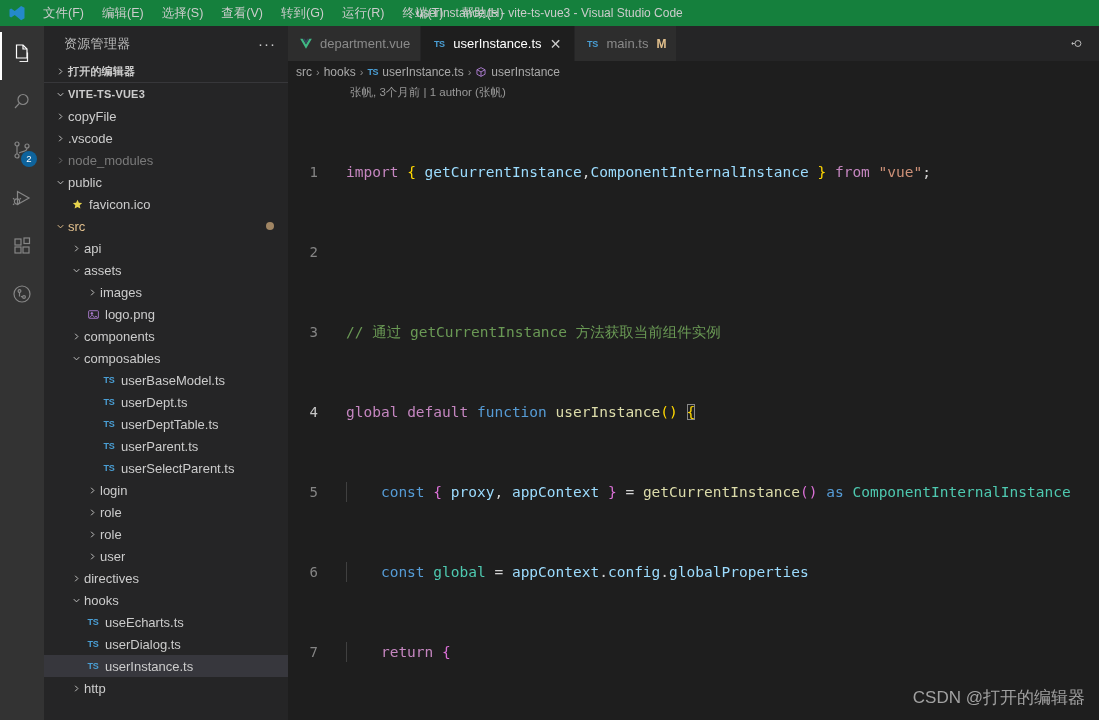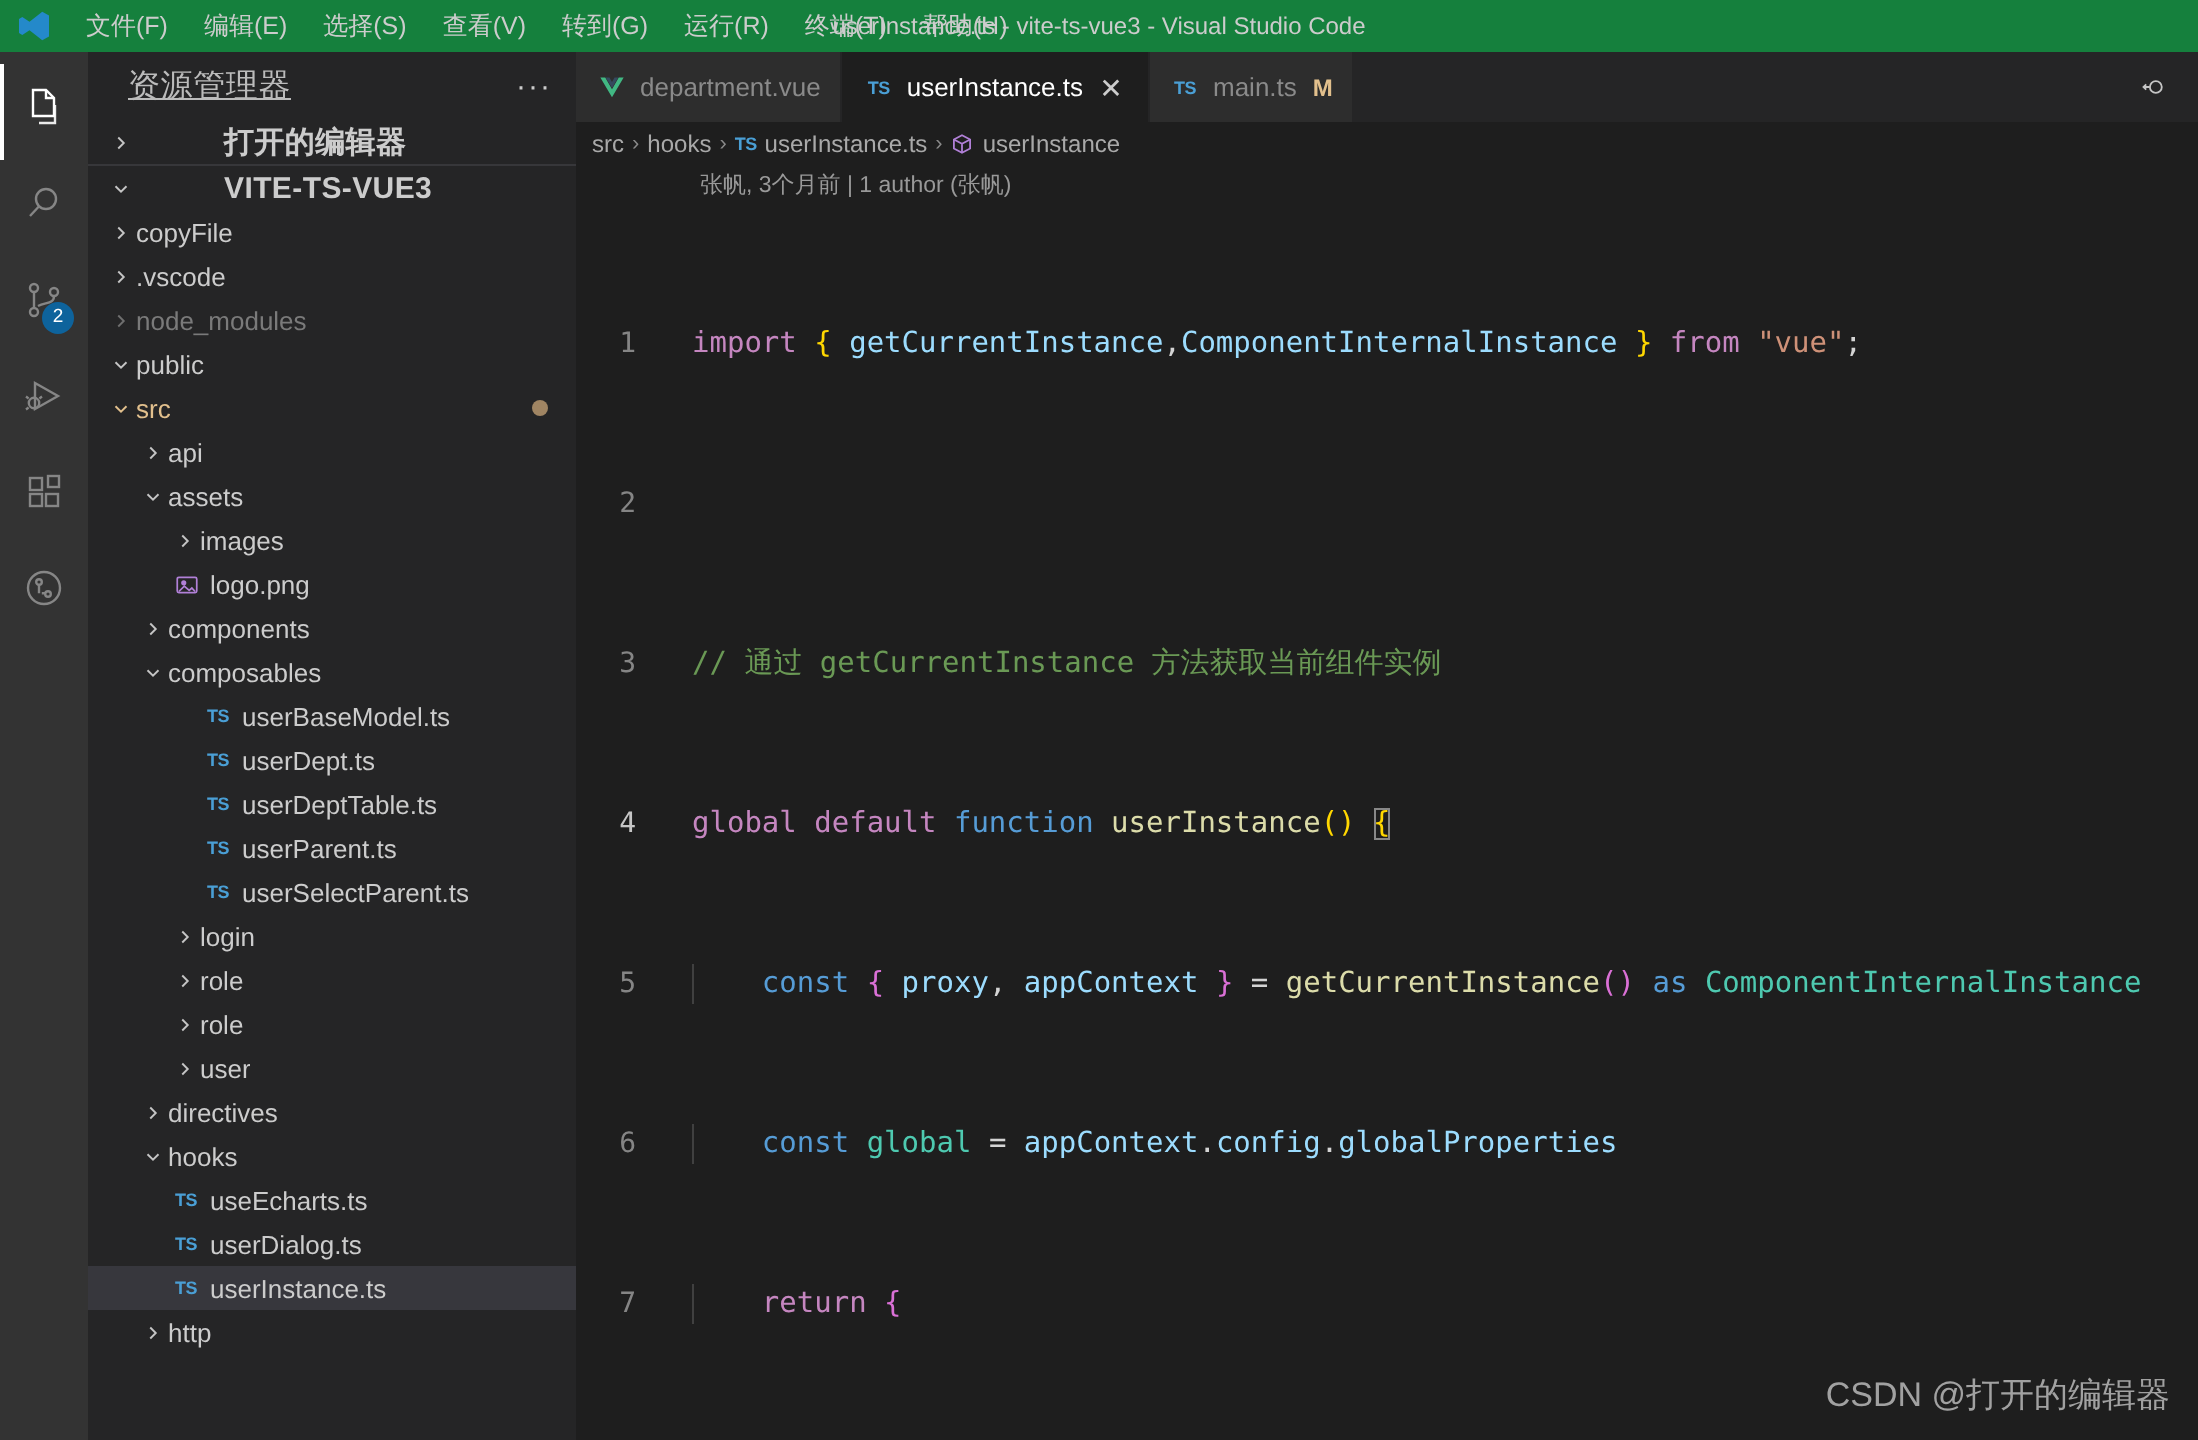--- a/index.html
+++ b/index.html
@@ -57,28 +57,28 @@
 
   
   .sidebar {
     width: 244px; flex: 0 0 244px; background: #252526;
     display: flex; flex-direction: column; min-height: 0;
   }
   .sb-header {
     height: 35px; display: flex; align-items: center; justify-content: space-between;
     padding: 0 6px 0 20px; flex: 0 0 35px;
   }
-  .sb-title { font-size: 16px; color: #bbbbbb; letter-spacing: .3px; text-decoration: underline; }
+  .sb-title { font-size: 13px; color: #bbbbbb; letter-spacing: .3px; }
   .sb-actions { color: #cccccc; font-size: 15px; padding: 0 6px; line-height: 1; letter-spacing: 1px; }
 
   .sb-scroll { flex: 1 1 auto; overflow: hidden; }
 
   .tree-section-header {
     height: 22px; display: flex; align-items: center; padding-left: 8px;
-    font-size: 15px; font-weight: bold; color: #cccccc; letter-spacing: .2px; gap: 44px;
+    font-size: 11px; font-weight: bold; color: #cccccc; letter-spacing: .2px;
   }
   .tree-section-header.underlined { border-bottom: 1px solid #37373a; }
 
   .row {
     height: 22px; display: flex; align-items: center;
     font-size: 13px; color: #cccccc; position: relative;
     white-space: nowrap; padding-right: 6px;
   }
   .row.selected { background: #37373d; }
   .row .indent { display: inline-block; flex: 0 0 auto; }
@@ -326,20 +326,29 @@
             </div>
             <div class="row">
               <span class="indent" style="width:8px"></span>
               <span class="twisty">
                 <svg width="11" height="11" viewBox="0 0 16 16" fill="none" stroke="currentColor" stroke-width="1.4">
                   <path d="M4 6l4 4 4-4"></path>
                 </svg>
               </span>
               <span class="row-label">public</span>
             </div>
+            <div class="row">
+              <span class="indent" style="width:24px"></span>
+              <span class="ficon">
+                <svg width="13" height="13" viewBox="0 0 24 24" fill="#e8d44d">
+                  <path d="M12 3l2.6 5.6 6 .7-4.5 4.2 1.2 6-5.3-3-5.3 3 1.2-6L3.4 9.3l6-.7z"></path>
+                </svg>
+              </span>
+              <span class="row-label">favicon.ico</span>
+            </div>
             <div class="row modified">
               <span class="indent" style="width:8px"></span>
               <span class="twisty">
                 <svg width="11" height="11" viewBox="0 0 16 16" fill="none" stroke="currentColor" stroke-width="1.4">
                   <path d="M4 6l4 4 4-4"></path>
                 </svg>
               </span>
               <span class="row-label">src</span>
               <span class="dot-badge"></span>
             </div>

